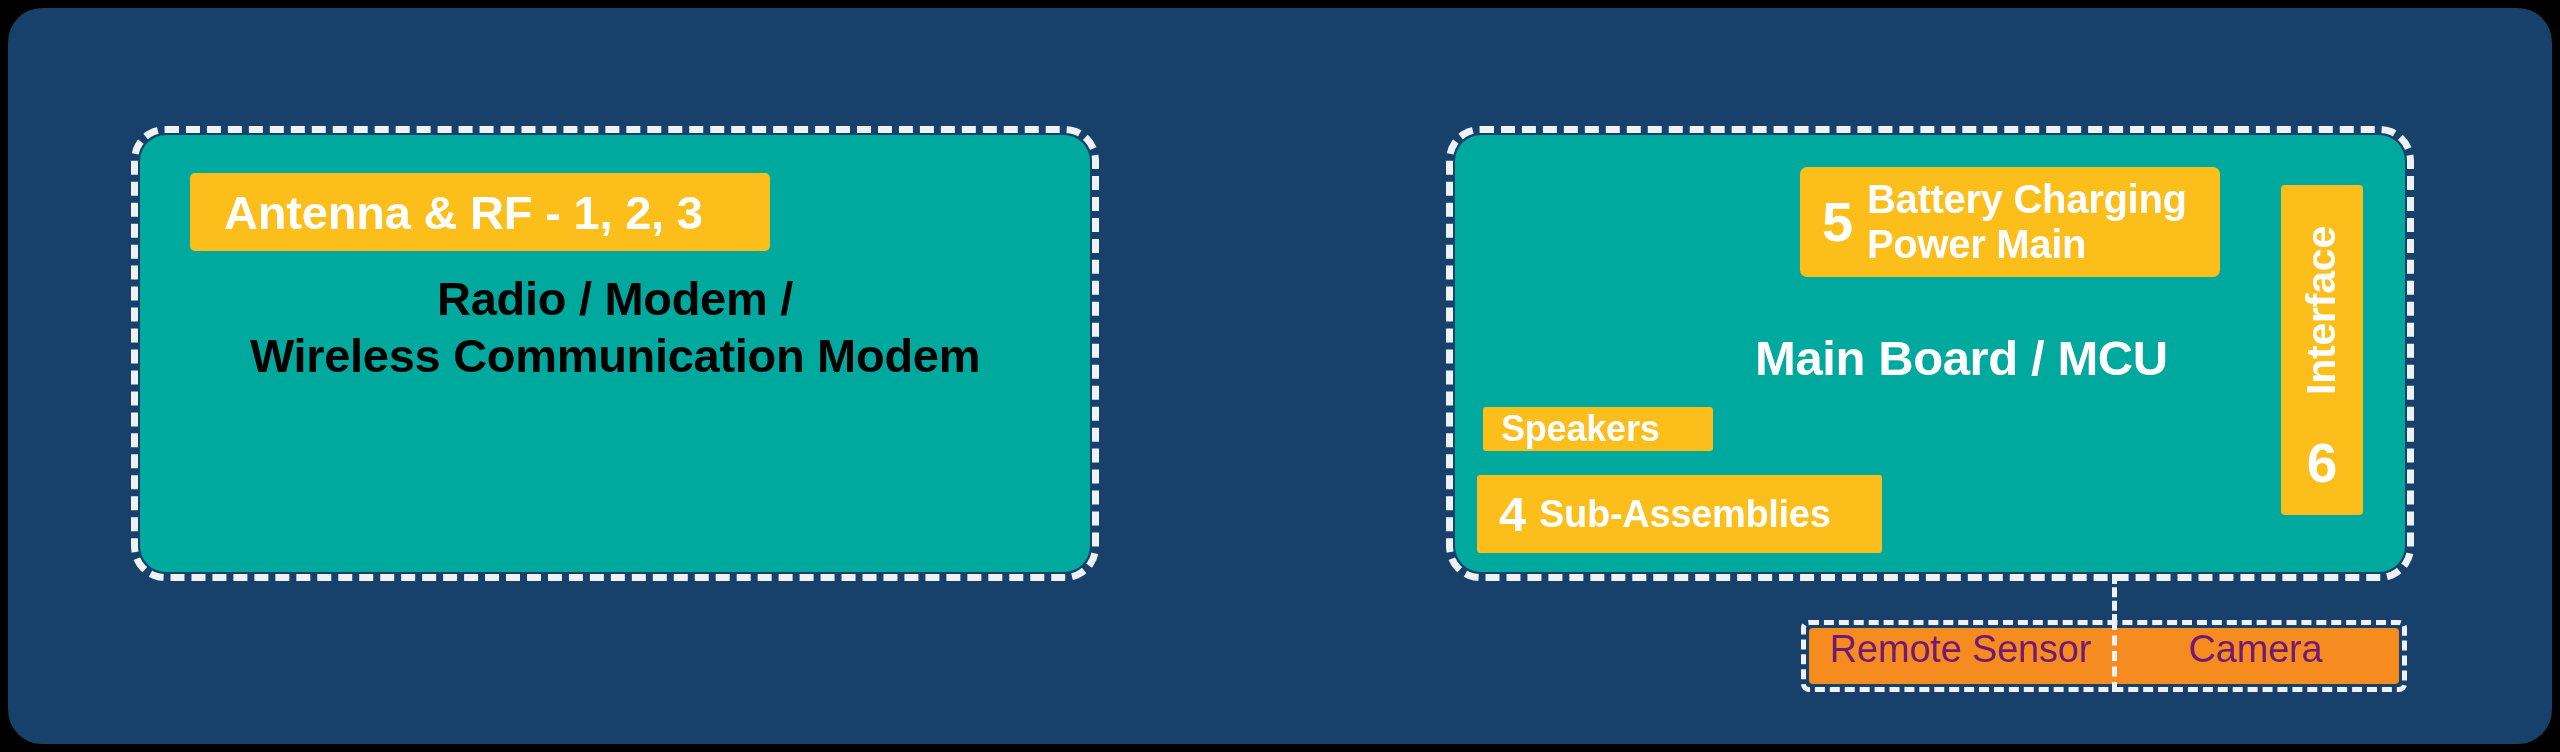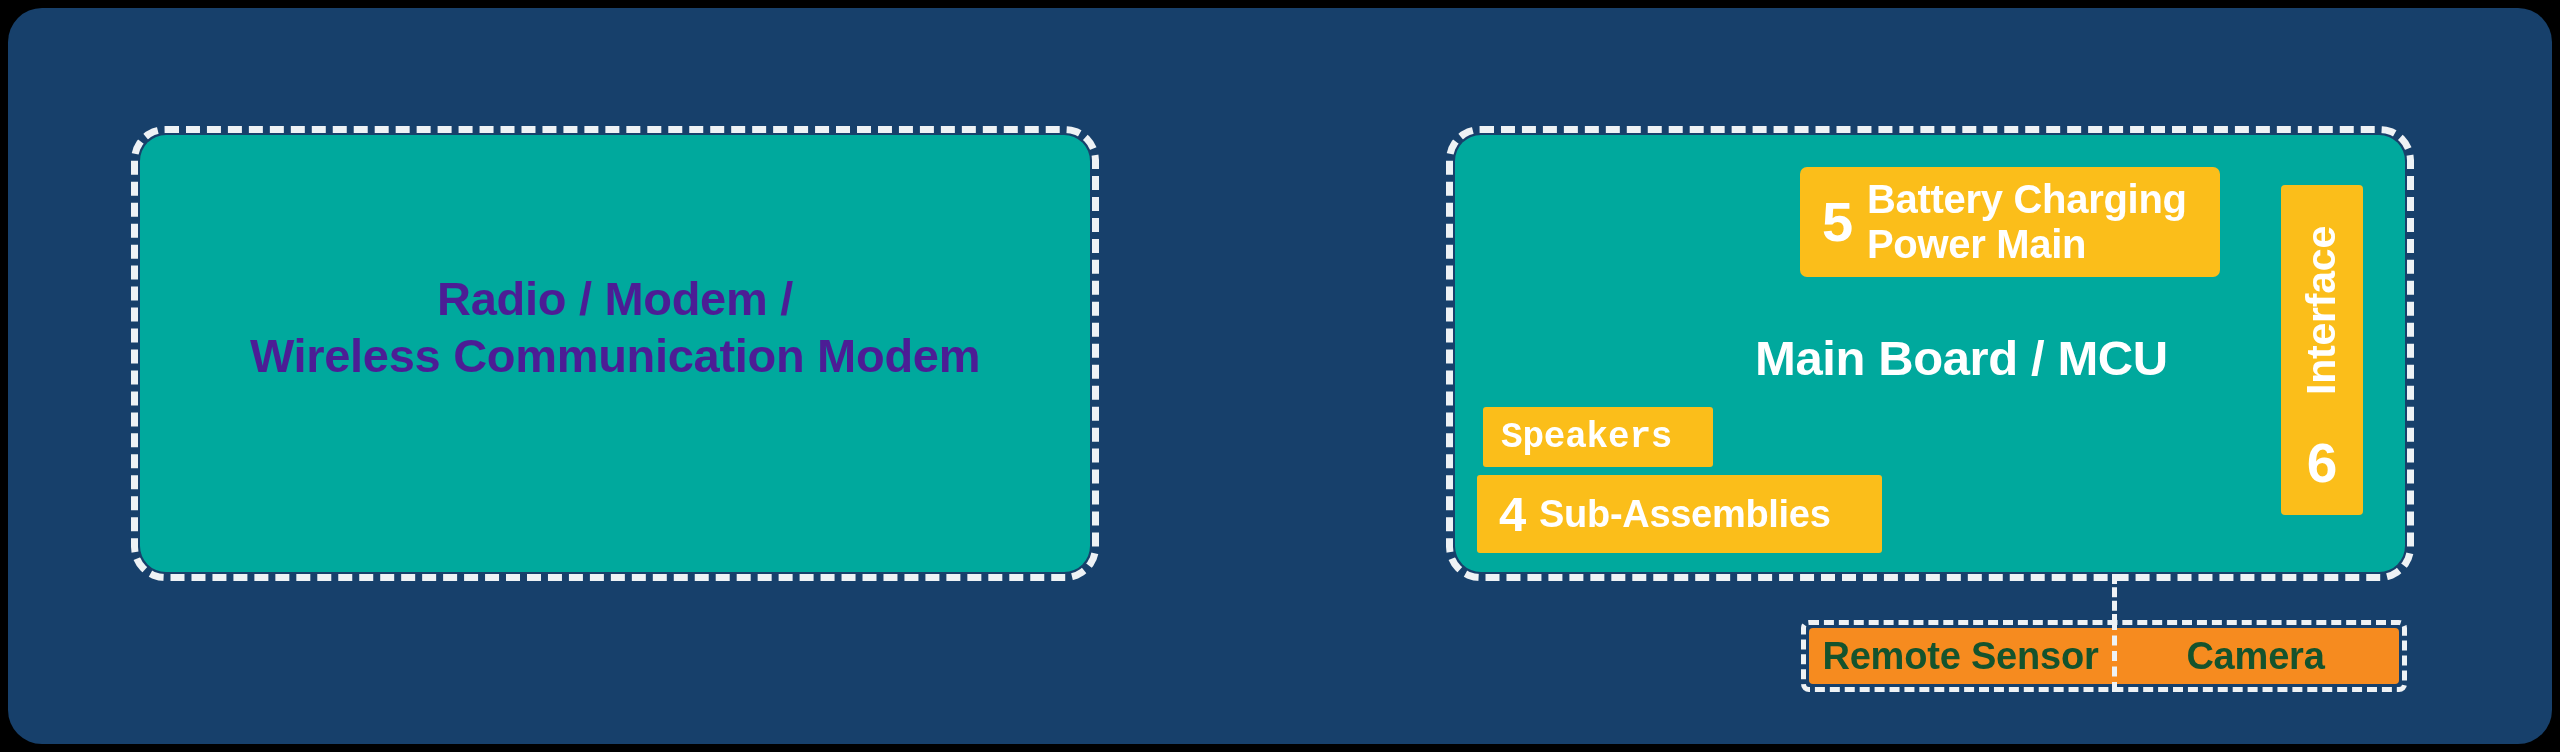--- a/index.html
+++ b/index.html
@@ -20,38 +20,38 @@
 
   
   .chip{position:absolute;background:#fbbe1a;color:#ffffff;
         display:flex;align-items:center;box-sizing:border-box;
         font-weight:bold;letter-spacing:-0.2px;}
 
   .chip-antenna{left:50px;top:38px;width:580px;height:78px;
                 border-radius:5px;padding-left:34px;font-size:47px;}
 
   .leftbody{position:absolute;left:0;top:135px;width:100%;
-            text-align:center;color:#4c1d95;font-weight:bold;
+            text-align:center;color:#000000;font-weight:bold;
             font-size:47px;line-height:1.22;letter-spacing:-0.3px;}
 
   
   .chip-power{left:345px;top:32px;width:420px;height:110px;border-radius:7px;
               padding-left:22px;font-size:0;}
   .chip-power .num{font-size:56px;font-weight:bold;line-height:1;}
   .chip-power .txt{font-size:40px;font-weight:bold;line-height:1.13;
                    margin-left:14px;letter-spacing:-0.3px;}
 
   .mainlabel{position:absolute;left:300px;top:195px;width:530px;
              text-align:left;color:#fff;font-weight:bold;font-size:49px;
              letter-spacing:-0.4px;}
 
   .chip-sensors{left:28px;top:205px;width:230px;height:56px;border-radius:3px;
                 padding-left:18px;font-size:36px;}
-  .chip-speakers{left:28px;top:272px;width:230px;height:60px;border-radius:3px;
-                 padding-left:18px;font-size:36px;font-family:Liberation Mono, monospace;}
+  .chip-speakers{left:28px;top:272px;width:230px;height:44px;border-radius:3px;
+                 padding-left:18px;font-size:36px;}
   .chip-sub{left:22px;top:340px;width:405px;height:78px;border-radius:3px;
             padding-left:22px;font-size:0;}
   .chip-sub .num{font-size:49px;font-weight:bold;line-height:1;}
   .chip-sub .txt{font-size:38px;font-weight:bold;margin-left:13px;
                  letter-spacing:-0.3px;}
 
   .chip-interface{left:826px;top:50px;width:82px;height:330px;border-radius:4px;
                   display:block;padding:0;}
   .chip-interface .vert{position:absolute;left:0;top:0;width:82px;height:250px;
         display:flex;align-items:center;justify-content:center;}
@@ -62,38 +62,41 @@
 
   
   #connector{position:absolute;left:2104px;top:566px;width:0;height:50px;
              border-left:5px dashed #eef2f5;}
 
   #peripherals{position:absolute;left:1801px;top:620px;width:590px;height:56px;
                background:#f68b1f;border-radius:4px;box-sizing:border-box;
                display:flex;align-items:stretch;}
   #peripherals .pdash{position:absolute;left:-8px;top:-8px;right:-8px;bottom:-8px;
                border:5px dashed #eef2f5;border-radius:8px;pointer-events:none;}
-  #peripherals .cell{flex:0 0 auto;display:flex;align-items:center;
-               justify-content:center;color:#14532d;font-weight:bold;font-size:38px;
+  #peripherals .cell{flex:0 0 auto;display:flex;align-items:flex-start;
+               justify-content:center;color:#701a75;font-weight:normal;font-size:38px;
                letter-spacing:-0.2px;}
   #peripherals .cell.remote{width:303px;}
   #peripherals .cell.camera{width:287px;}
   #peripherals .vdiv{position:absolute;left:303px;top:-8px;height:72px;width:0;
                border-left:5px dashed #eef2f5;}
 </style>
 </head>
 <body>
 
 <div id="canvas">
 
   <div id="navy-frame">
 
     <div class="panel" style="left:132px;top:127px;width:950px;height:437px;">
       <div class="dash"></div>
 
+      <div class="chip chip-antenna">
+        <span>Antenna &amp; RF - 1, 2, 3</span>
+      </div>
 
       <div class="leftbody">
         <div>Radio / Modem /</div>
         <div>Wireless Communication Modem</div>
       </div>
     </div>
 
     <div class="panel" style="left:1447px;top:127px;width:950px;height:437px;">
       <div class="dash"></div>
 

